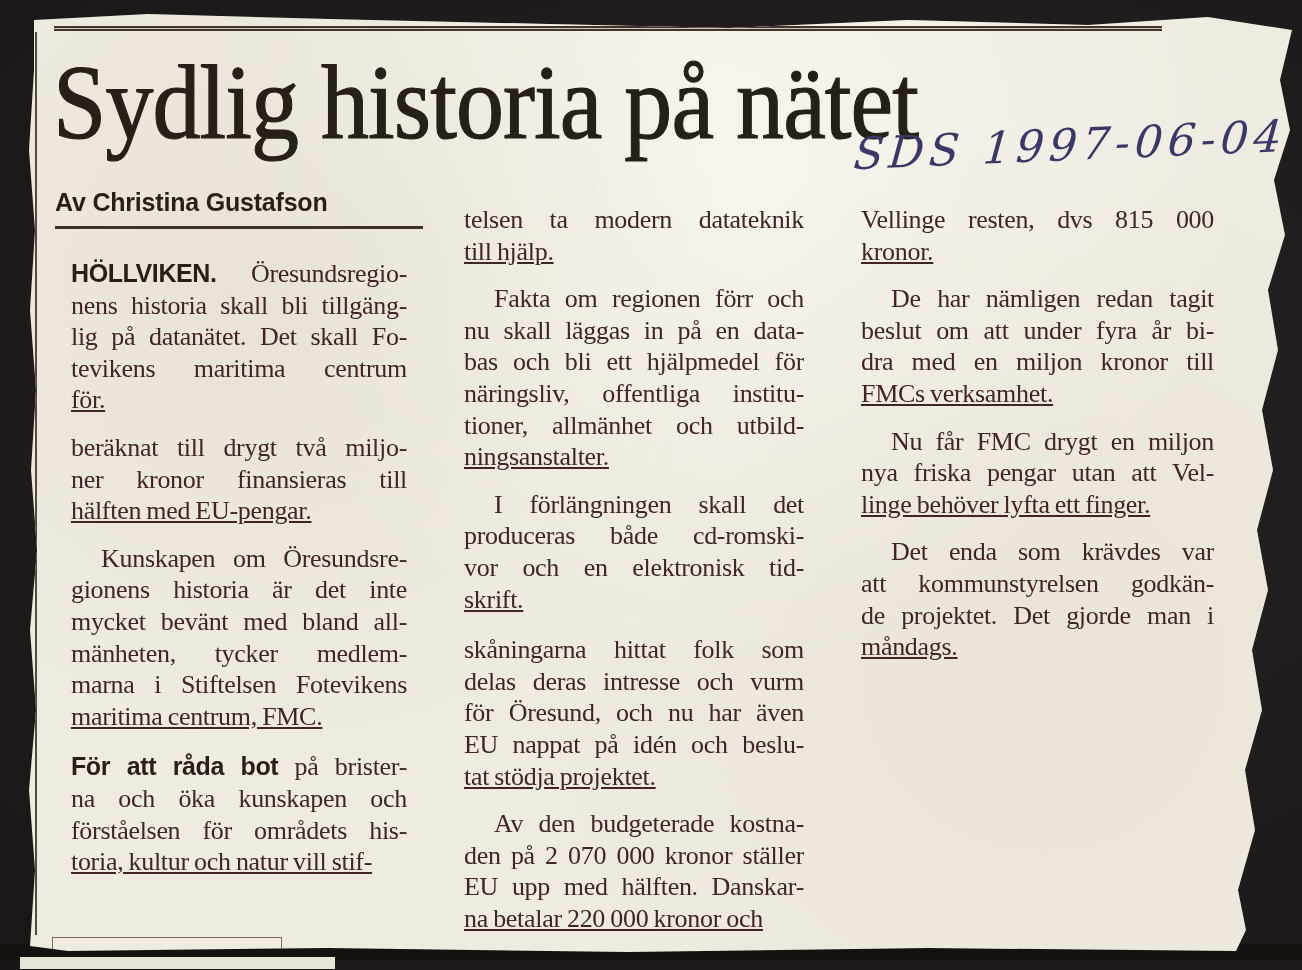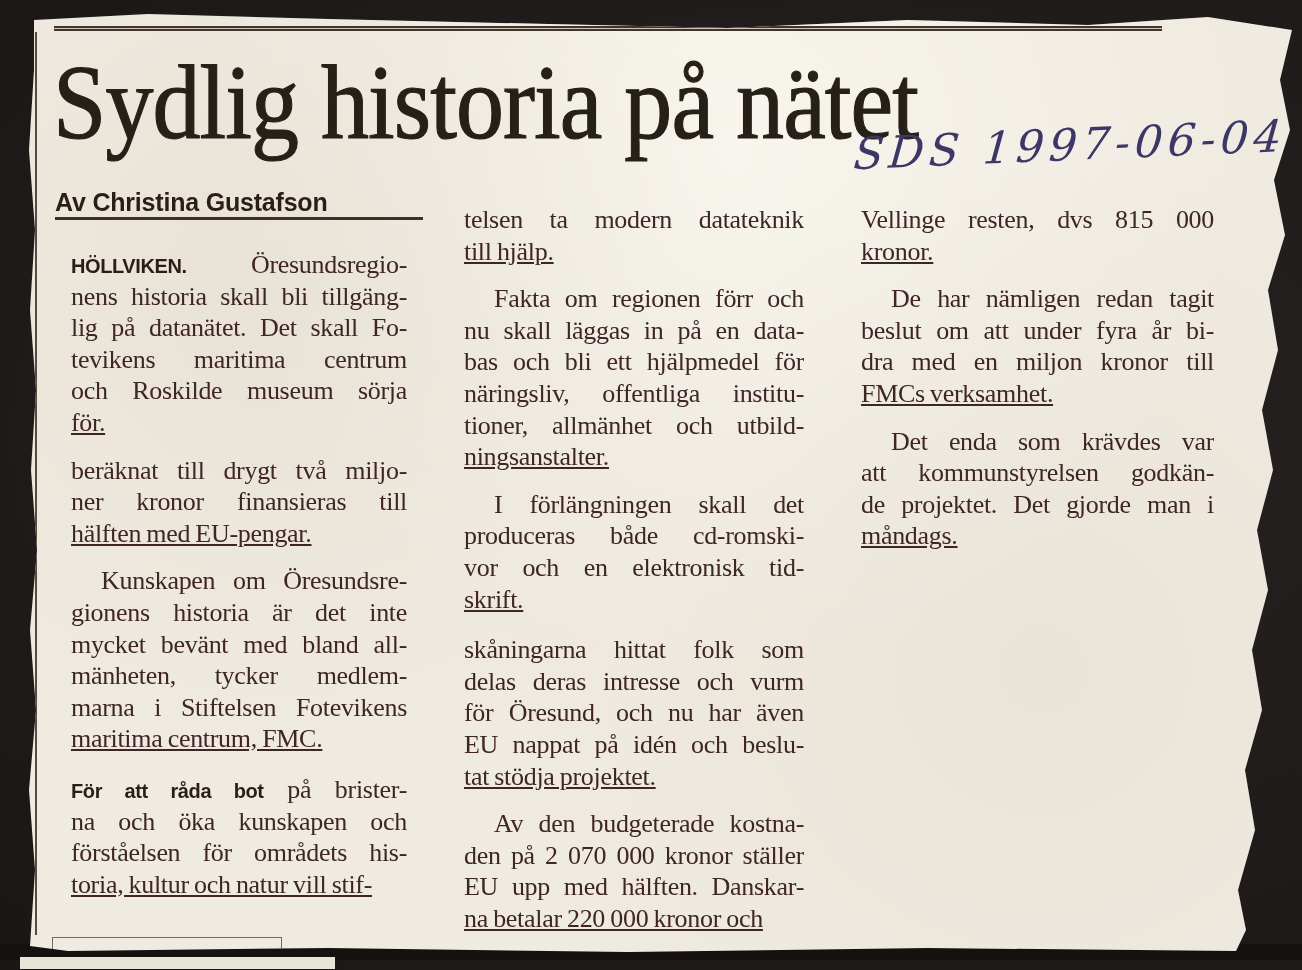--- a/index.html
+++ b/index.html
@@ -60,36 +60,36 @@
   }
 
   .col{position:absolute;top:178px;color:#3f2527;}
   .col-1{left:27px;width:368px;}
   .col-2{left:420px;width:372px;}
   .col-3{left:817px;width:385px;}
 
   .byline{
     font-family:"Liberation Sans", sans-serif;font-weight:700;
     font-size:25px;line-height:29px;color:#2b1d18;letter-spacing:-0.2px;
-    border-bottom:3px solid #3f3027;margin-bottom:29px;
+    padding-bottom:9px;border-bottom:3px solid #3f3027;margin-bottom:29px;
   }
 
   .para{margin:16px;}
   .para.section{margin-top:19px;}
   .line{
     font-size:26px;height:31.6px;line-height:31.6px;
     letter-spacing:-0.3px;word-spacing:-1px;
     text-align:justify;text-align-last:justify;text-justify:inter-word;
     overflow:hidden;white-space:normal;
   }
   .line.last{text-align-last:left;text-decoration:underline;}
   .line.indent{padding-left:30px;}
   .line b{
     font-family:"Liberation Sans", sans-serif;font-weight:700;
-    font-size:20px;color:#2b1d18;letter-spacing:-0.4px;
+    font-size:25px;color:#2b1d18;letter-spacing:-0.4px;
   }
 </style>
 </head>
 <body>
 
 <div id="stage">
   <div class="bottom-band"></div>
   <div class="bottom-sliver"></div>
 
   <div class="paper">
@@ -100,21 +100,20 @@
     <div class="headline">Sydlig historia på nätet</div>
     <div class="handnote">SDS 1997-06-04</div>
 
     <div class="col col-1">
       <div class="byline">Av Christina Gustafson</div>
     <div class="para">
           <div class="line"><b>HÖLLVIKEN.</b> Öresundsregio-</div>
           <div class="line">nens historia skall bli tillgäng-</div>
           <div class="line">lig på datanätet. Det skall Fo-</div>
           <div class="line">tevikens maritima centrum</div>
-          <div class="line">och Roskilde museum sörja</div>
           <div class="line last">för.</div>
         </div>
         <div class="para">
           <div class="line">beräknat till drygt två miljo-</div>
           <div class="line">ner kronor finansieras till</div>
           <div class="line last">hälften med EU-pengar.</div>
         </div>
         <div class="para">
           <div class="line indent">Kunskapen om Öresundsre-</div>
           <div class="line">gionens historia är det inte</div>
@@ -168,20 +167,25 @@
           <div class="line">Vellinge resten, dvs 815&nbsp;000</div>
           <div class="line last">kronor.</div>
         </div>
         <div class="para">
           <div class="line indent">De har nämligen redan tagit</div>
           <div class="line">beslut om att under fyra år bi-</div>
           <div class="line">dra med en miljon kronor till</div>
           <div class="line last">FMCs verksamhet.</div>
         </div>
         <div class="para">
+          <div class="line indent">Nu får FMC drygt en miljon</div>
+          <div class="line">nya friska pengar utan att Vel-</div>
+          <div class="line last">linge behöver lyfta ett finger.</div>
+        </div>
+        <div class="para">
           <div class="line indent">Det enda som krävdes var</div>
           <div class="line">att kommunstyrelsen godkän-</div>
           <div class="line">de projektet. Det gjorde man i</div>
           <div class="line last">måndags.</div>
         </div>
       </div>
   </div>
 </div>
 
 </body></html>

